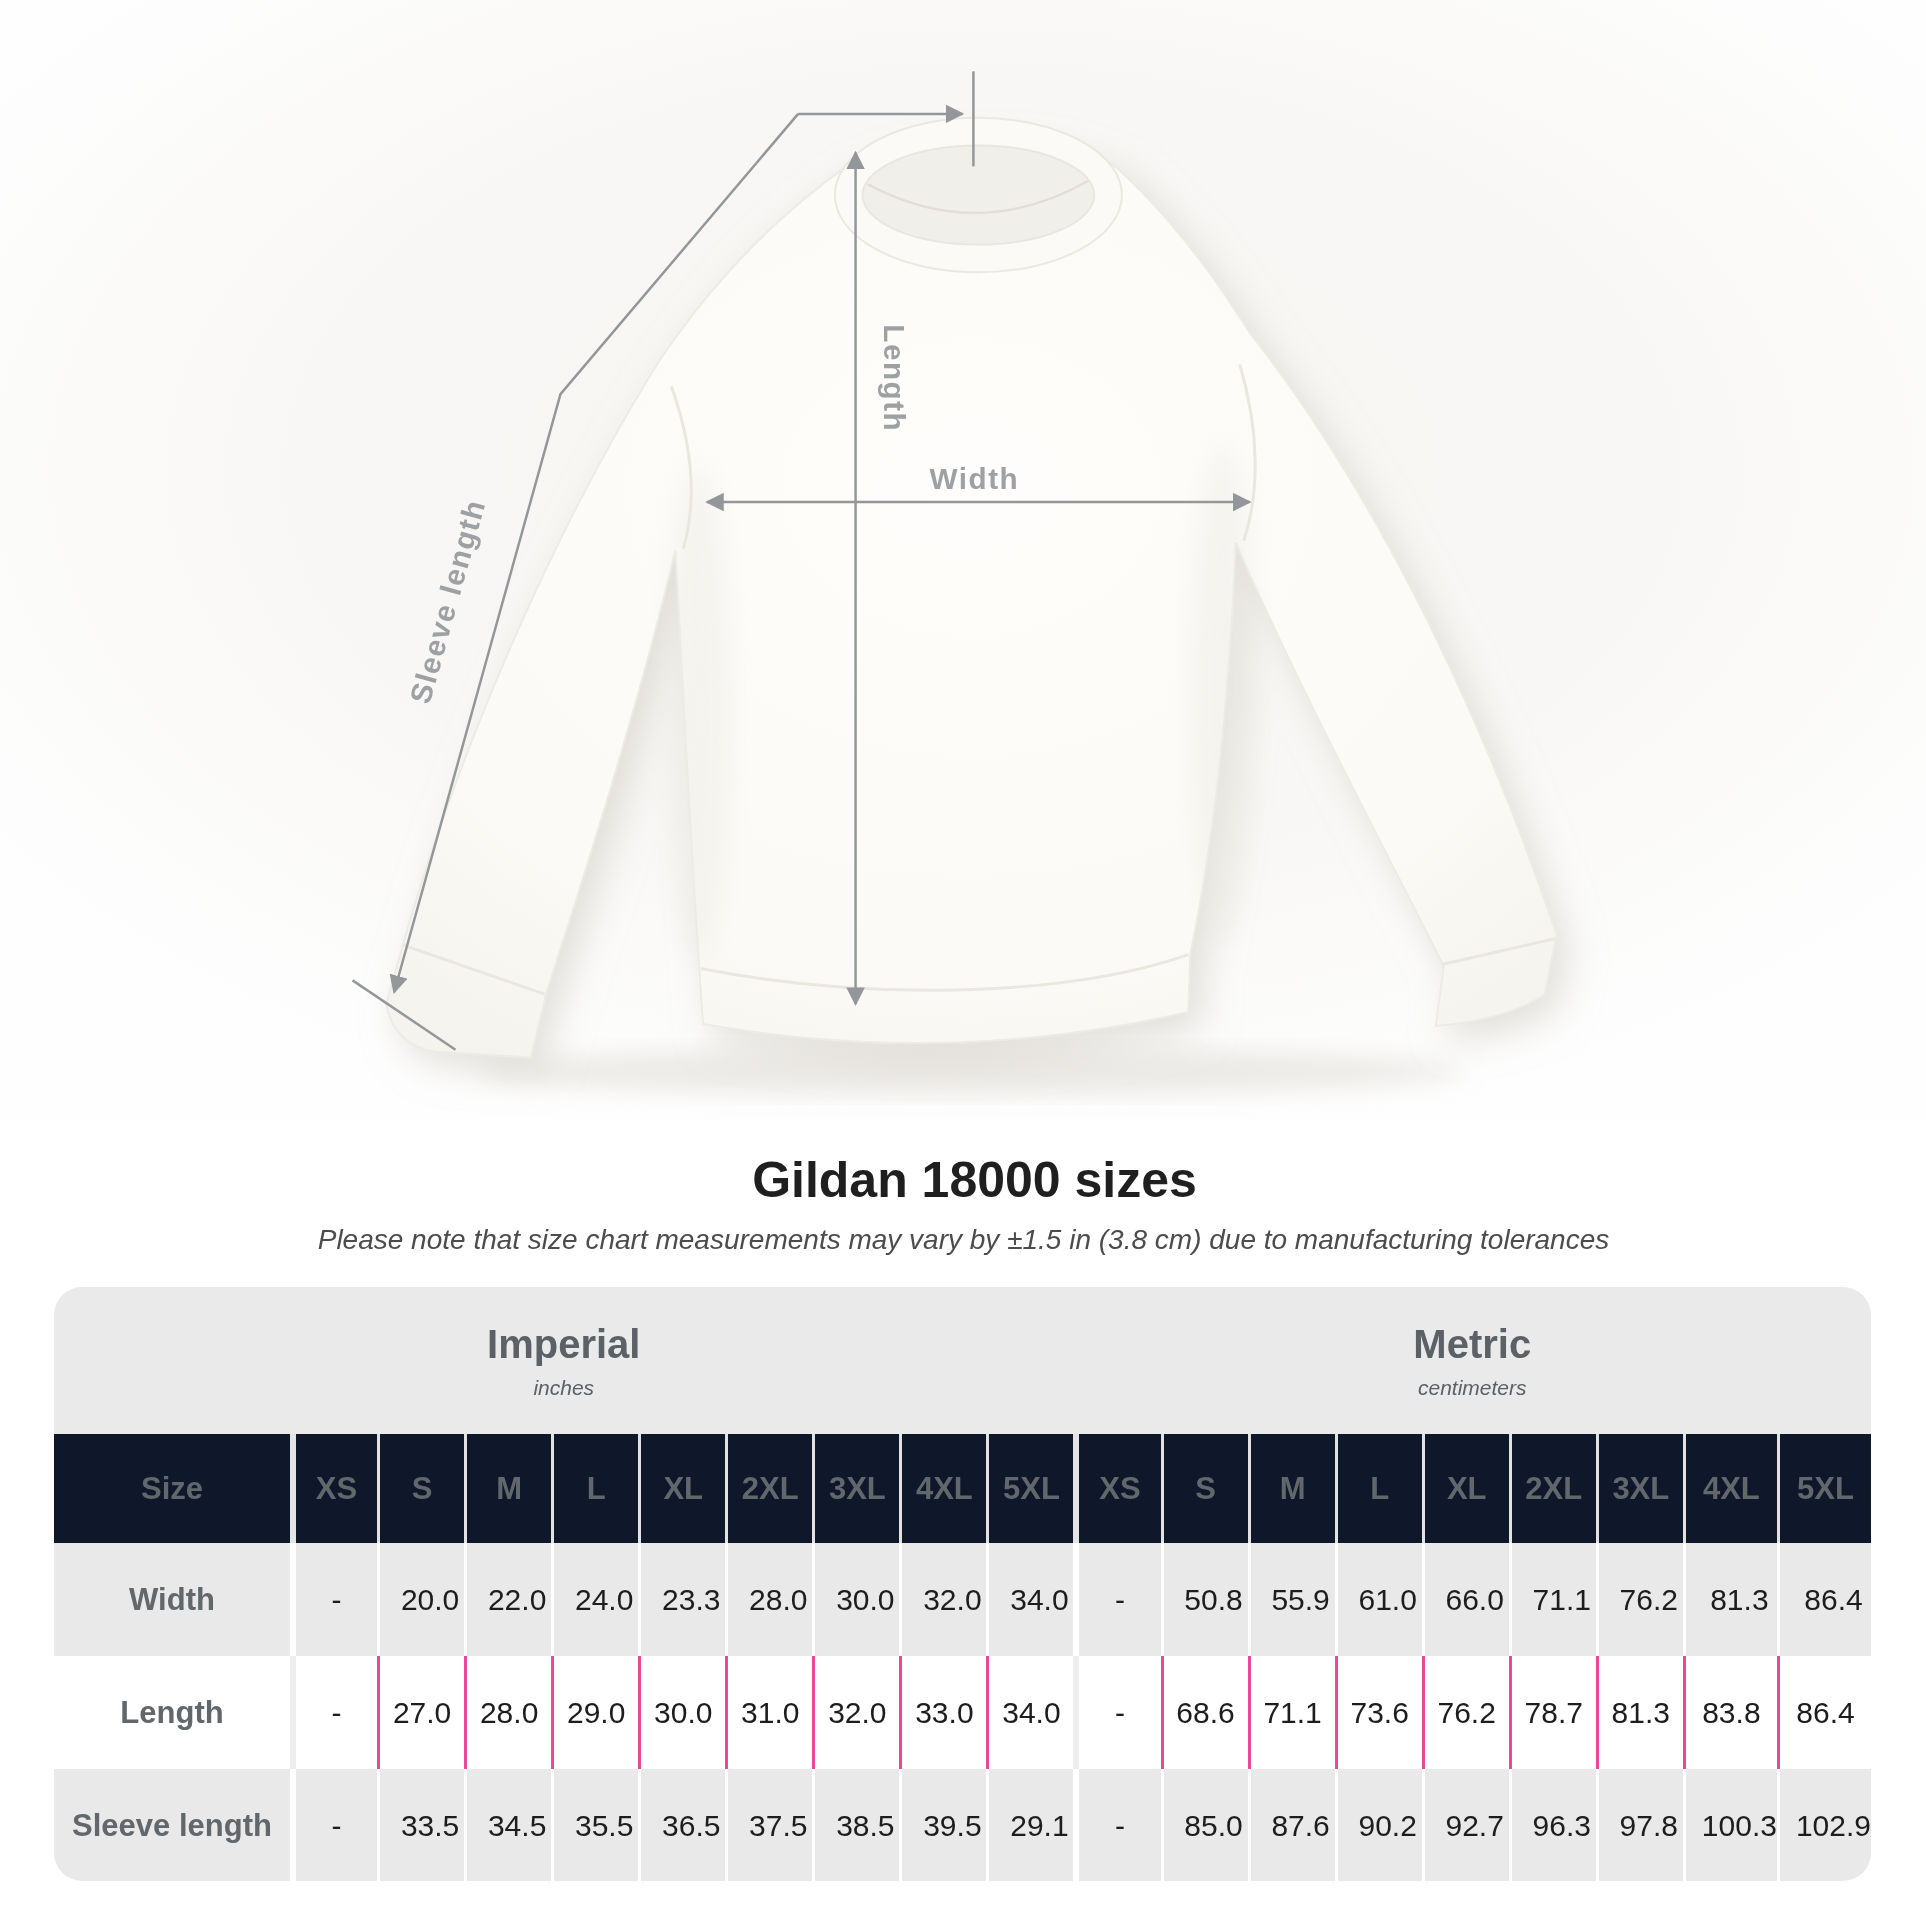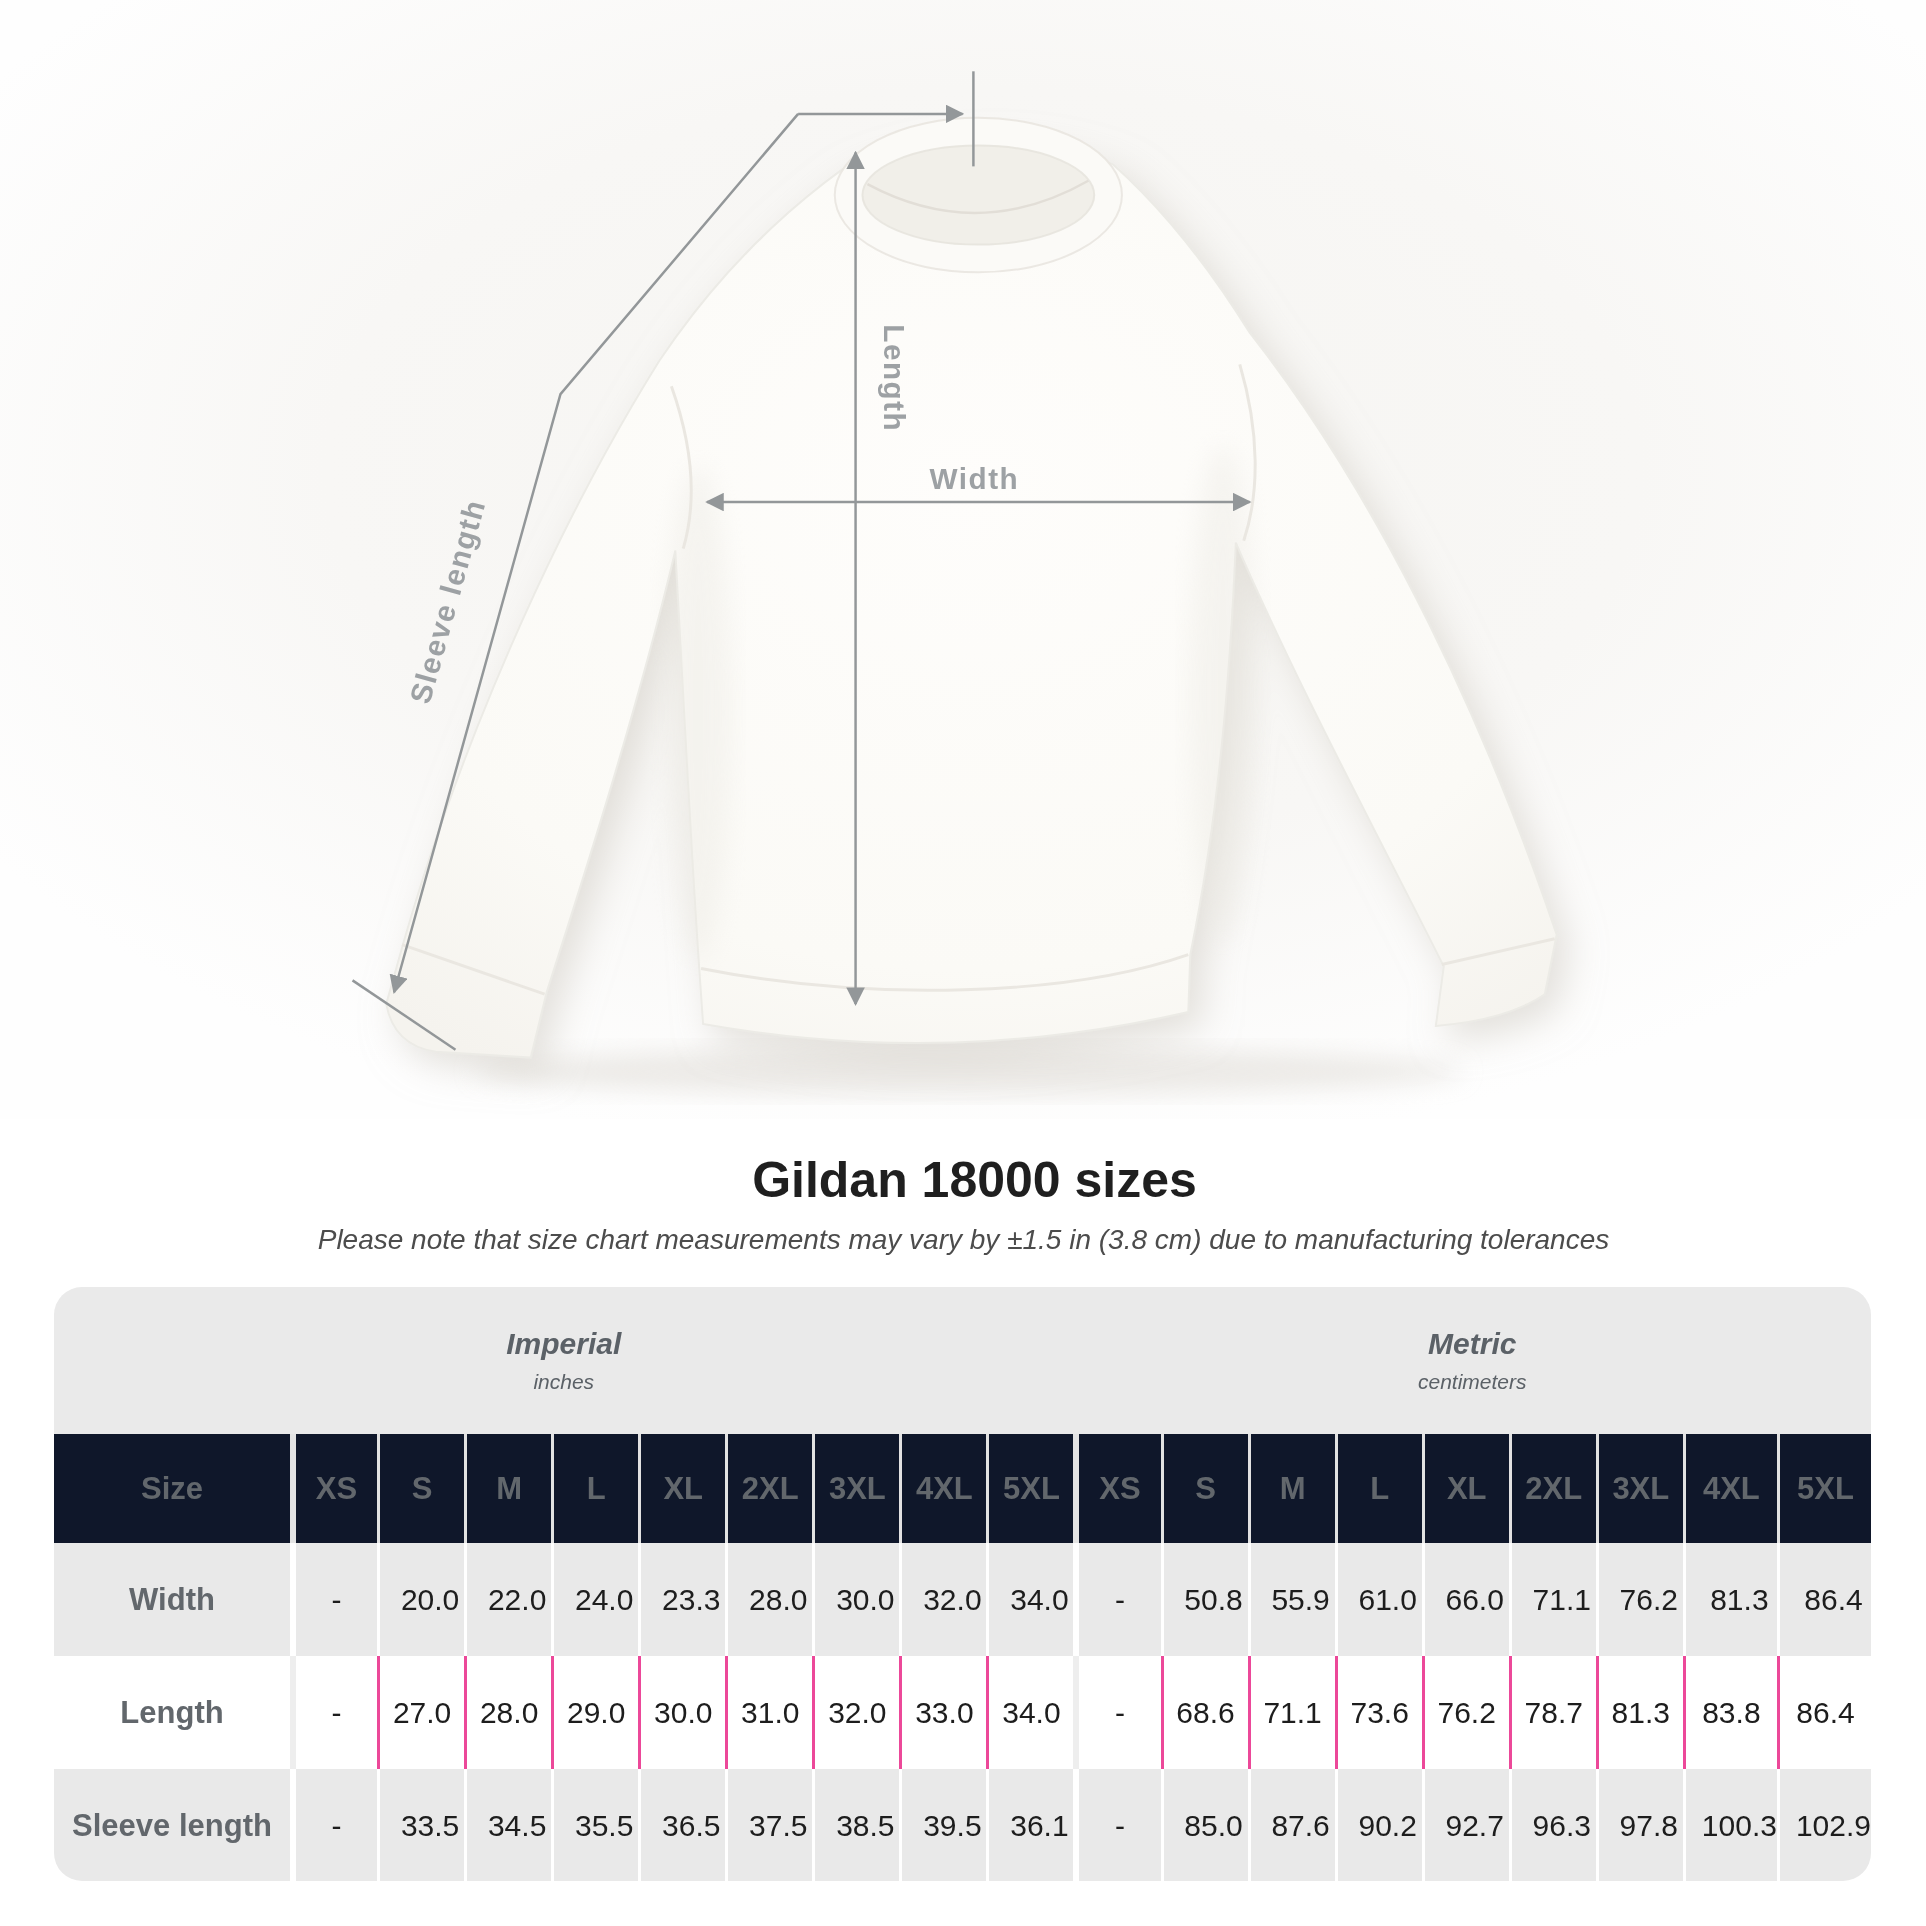--- a/index.html
+++ b/index.html
@@ -20,21 +20,21 @@
 
   
   .size-table{position:absolute;left:54px;top:1287px;width:1817px;height:594px;
               display:grid;grid-template-columns:236px repeat(18,1fr);
               grid-template-rows:147px 109px 113px 113px 113px;
               border-radius:28px;overflow:hidden;background:#ffffff;}
   .group{grid-row:1;background:#eaeaea;display:flex;flex-direction:column;
          align-items:center;justify-content:center;gap:9px;color:#5b6167;}
   .group-imperial{grid-column:1 / span 10;}
   .group-metric{grid-column:11 / span 9;}
-  .gname{font-size:30px;font-weight:bold;font-style:italic;}
+  .gname{font-size:40px;font-weight:bold;}
   .gsub{font-size:21px;font-style:italic;}
 
   .cell{display:flex;align-items:center;justify-content:center;}
   .hdr{background:#0f172a;color:#62676c;font-weight:bold;font-size:31px;}
   .rowlabel{color:#62676c;font-weight:bold;font-size:31px;}
   .val{color:#1d1d1d;font-size:30px;}
   .shade{background:#e9e9e9;}
   .light{background:#ffffff;}
 
   
@@ -206,21 +206,21 @@
       <div class="cell val light sep">86.4</div>
       <div class="cell shade rowlabel">Sleeve length</div>
       <div class="cell val shade sep-strong">-</div>
       <div class="cell val shade sep">33.5</div>
       <div class="cell val shade sep">34.5</div>
       <div class="cell val shade sep">35.5</div>
       <div class="cell val shade sep">36.5</div>
       <div class="cell val shade sep">37.5</div>
       <div class="cell val shade sep">38.5</div>
       <div class="cell val shade sep">39.5</div>
-      <div class="cell val shade sep">36.1</div>
+      <div class="cell val shade sep">29.1</div>
       <div class="cell val shade sep-strong">-</div>
       <div class="cell val shade sep">85.0</div>
       <div class="cell val shade sep">87.6</div>
       <div class="cell val shade sep">90.2</div>
       <div class="cell val shade sep">92.7</div>
       <div class="cell val shade sep">96.3</div>
       <div class="cell val shade sep">97.8</div>
       <div class="cell val shade sep">100.3</div>
       <div class="cell val shade sep">102.9</div>
     </div>

